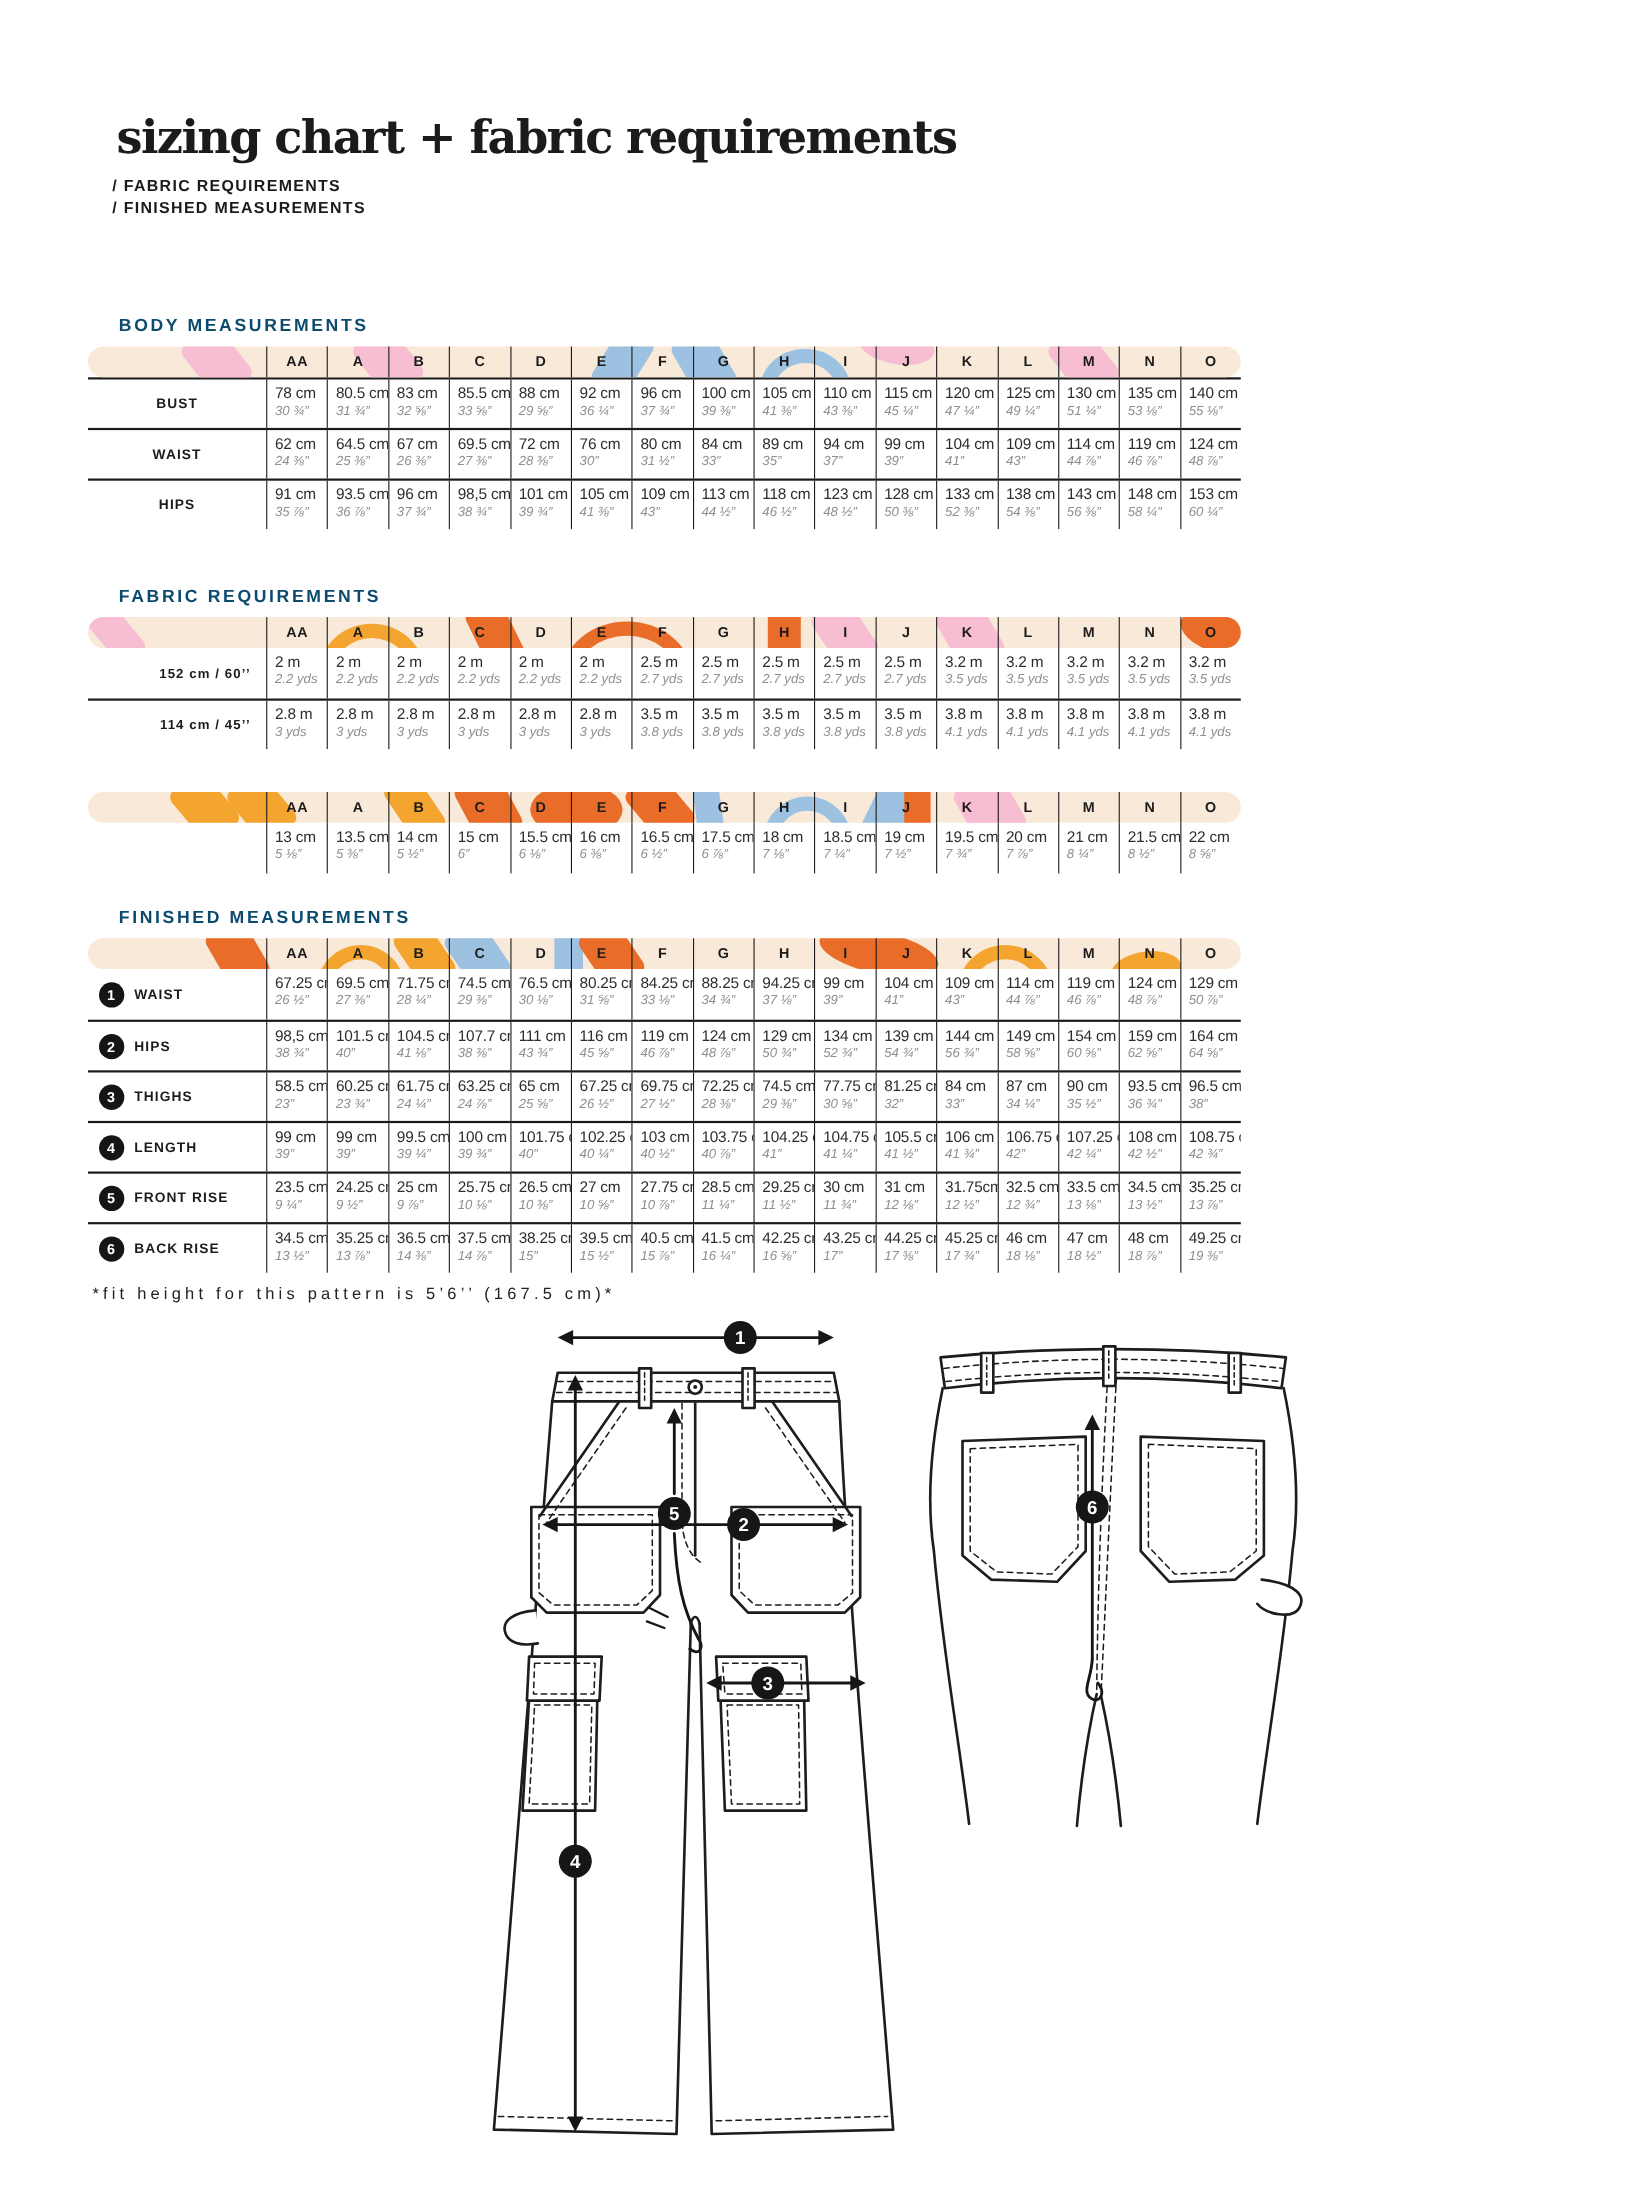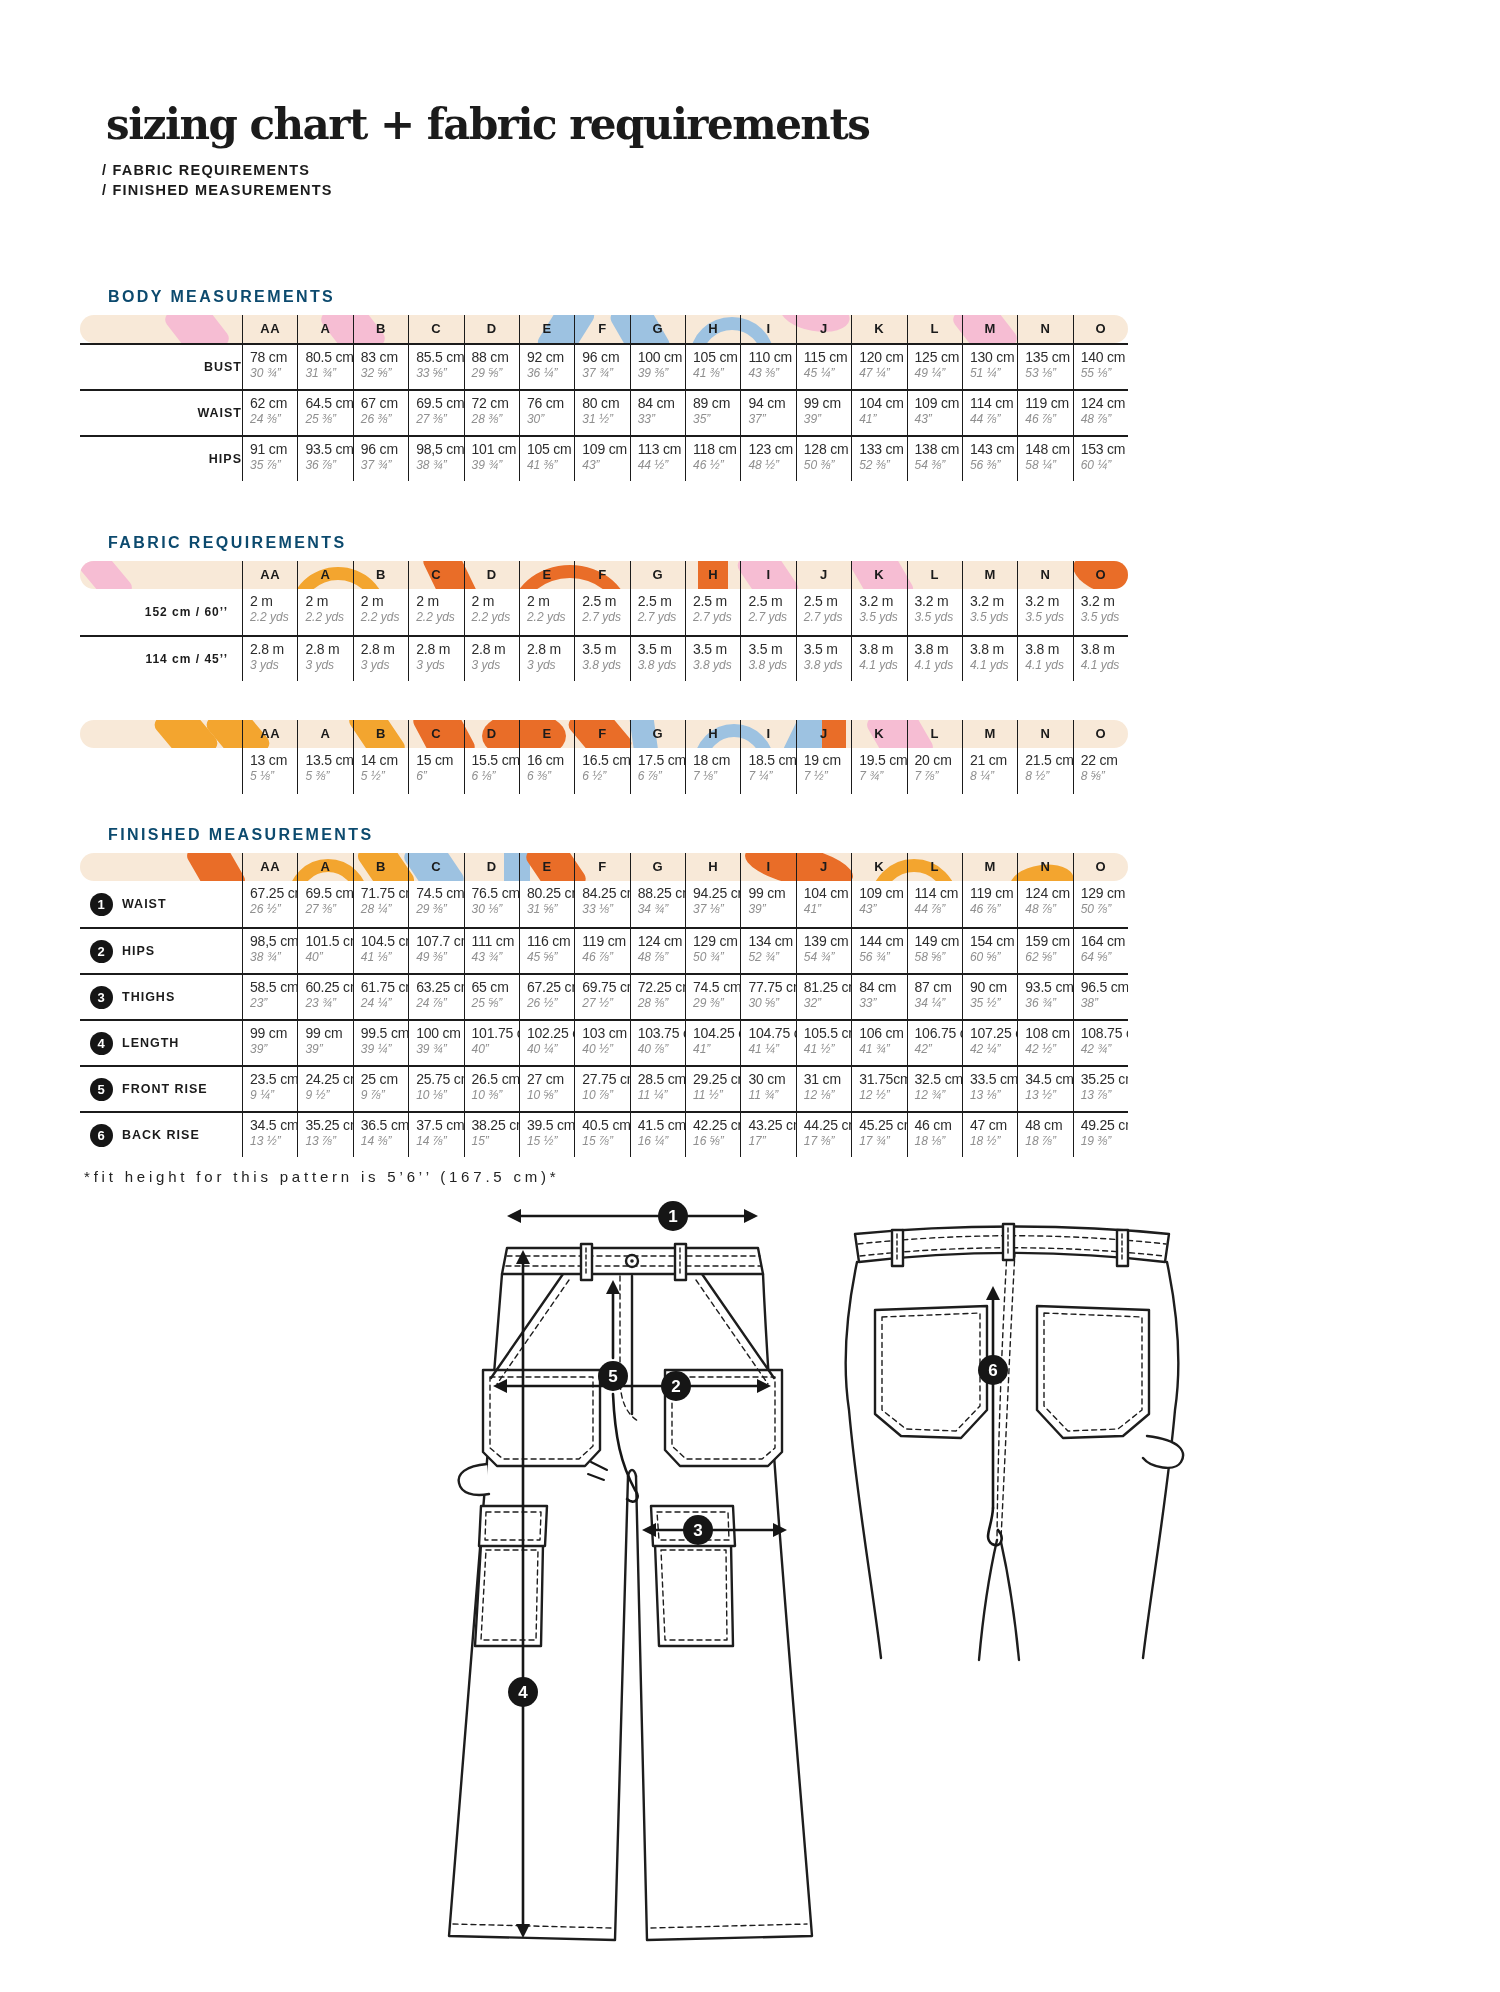--- a/index.html
+++ b/index.html
@@ -23,21 +23,21 @@
   .corner{}
   .szcell{position:relative;z-index:1;border-left:1.5px solid #1b1b1b;text-align:center;
           font-size:13px;font-weight:bold;line-height:28px;letter-spacing:0.5px;}
   .trow{height:46px;}
   .trow + .trow{border-top:2px solid #1b1b1b;}
   .stable.toprule .thead + .trow{border-top:2px solid #1b1b1b;}
   .valcell{border-left:1.5px solid #1b1b1b;padding:4px 2px 0 7px;overflow:hidden;}
   .cm{font-size:14px;color:#2d2d2d;line-height:17px;letter-spacing:-0.2px;white-space:nowrap;}
   .inch{font-size:12px;font-style:italic;color:#8f8f8f;line-height:15px;white-space:nowrap;}
   .labcell{display:flex;align-items:center;font-size:12.5px;font-weight:bold;letter-spacing:1px;}
-  .lab-center .labcell{justify-content:flex-end;}
+  .lab-center .labcell{justify-content:center;}
   .lab-right .labcell{justify-content:flex-end;padding-right:14px;font-size:12px;}
   .lab-left .labcell{justify-content:flex-start;padding-left:10px;}
   .badge{display:inline-flex;width:23px;height:23px;border-radius:50%;background:#151515;color:#fff;
          font-size:13px;font-weight:bold;align-items:center;justify-content:center;margin-right:9px;flex:0 0 auto;}
   .footnote{position:absolute;left:84px;top:1168px;margin:0;font-size:15px;letter-spacing:3.8px;color:#222;}
   .diagram{position:absolute;left:395px;top:1200px;}
   .mnum{font-family:"Liberation Sans",sans-serif;font-weight:bold;font-size:17px;fill:#ffffff;text-anchor:middle;}
 </style>
 </head>
 <body>
@@ -687,21 +687,21 @@
           <div class="cell valcell">
             <div class="cm">101.5 cm</div>
             <div class="inch">40”</div>
           </div>
           <div class="cell valcell">
             <div class="cm">104.5 cm</div>
             <div class="inch">41 ⅛”</div>
           </div>
           <div class="cell valcell">
             <div class="cm">107.7 cm</div>
-            <div class="inch">49 ⅜”</div>
+            <div class="inch">38 ⅜”</div>
           </div>
           <div class="cell valcell">
             <div class="cm">111 cm</div>
             <div class="inch">43 ¾”</div>
           </div>
           <div class="cell valcell">
             <div class="cm">116 cm</div>
             <div class="inch">45 ⅝”</div>
           </div>
           <div class="cell valcell">

